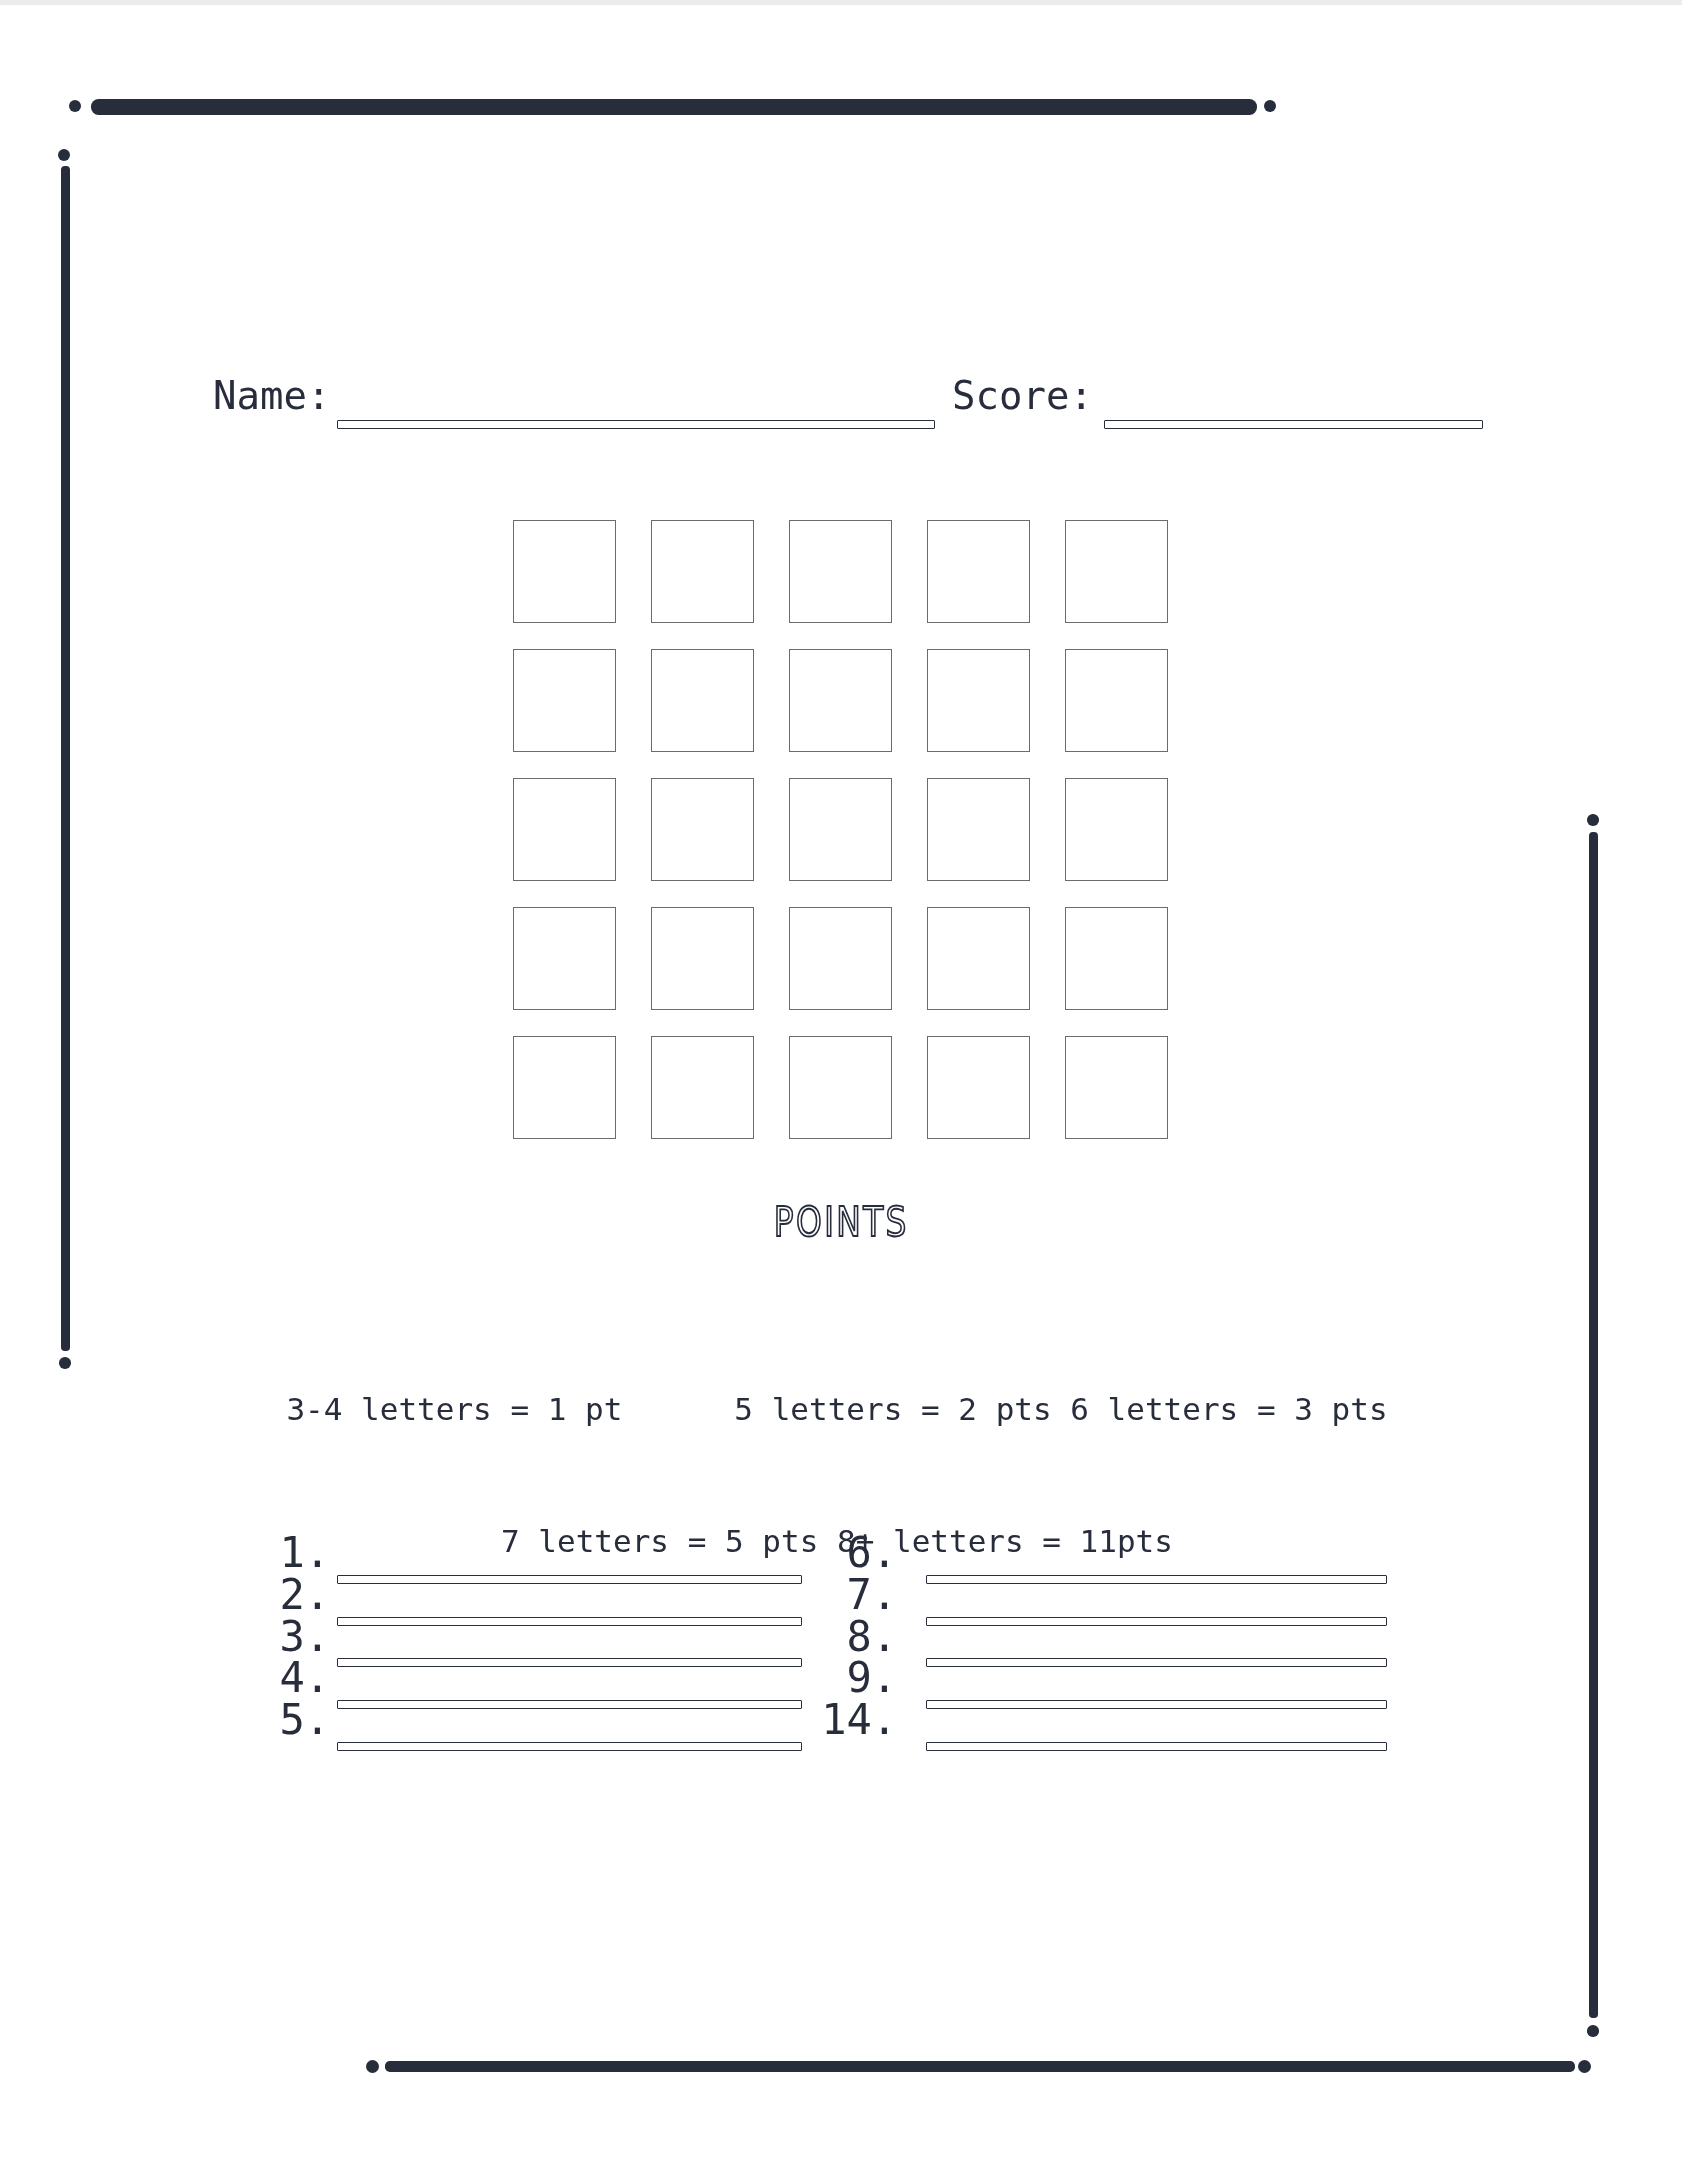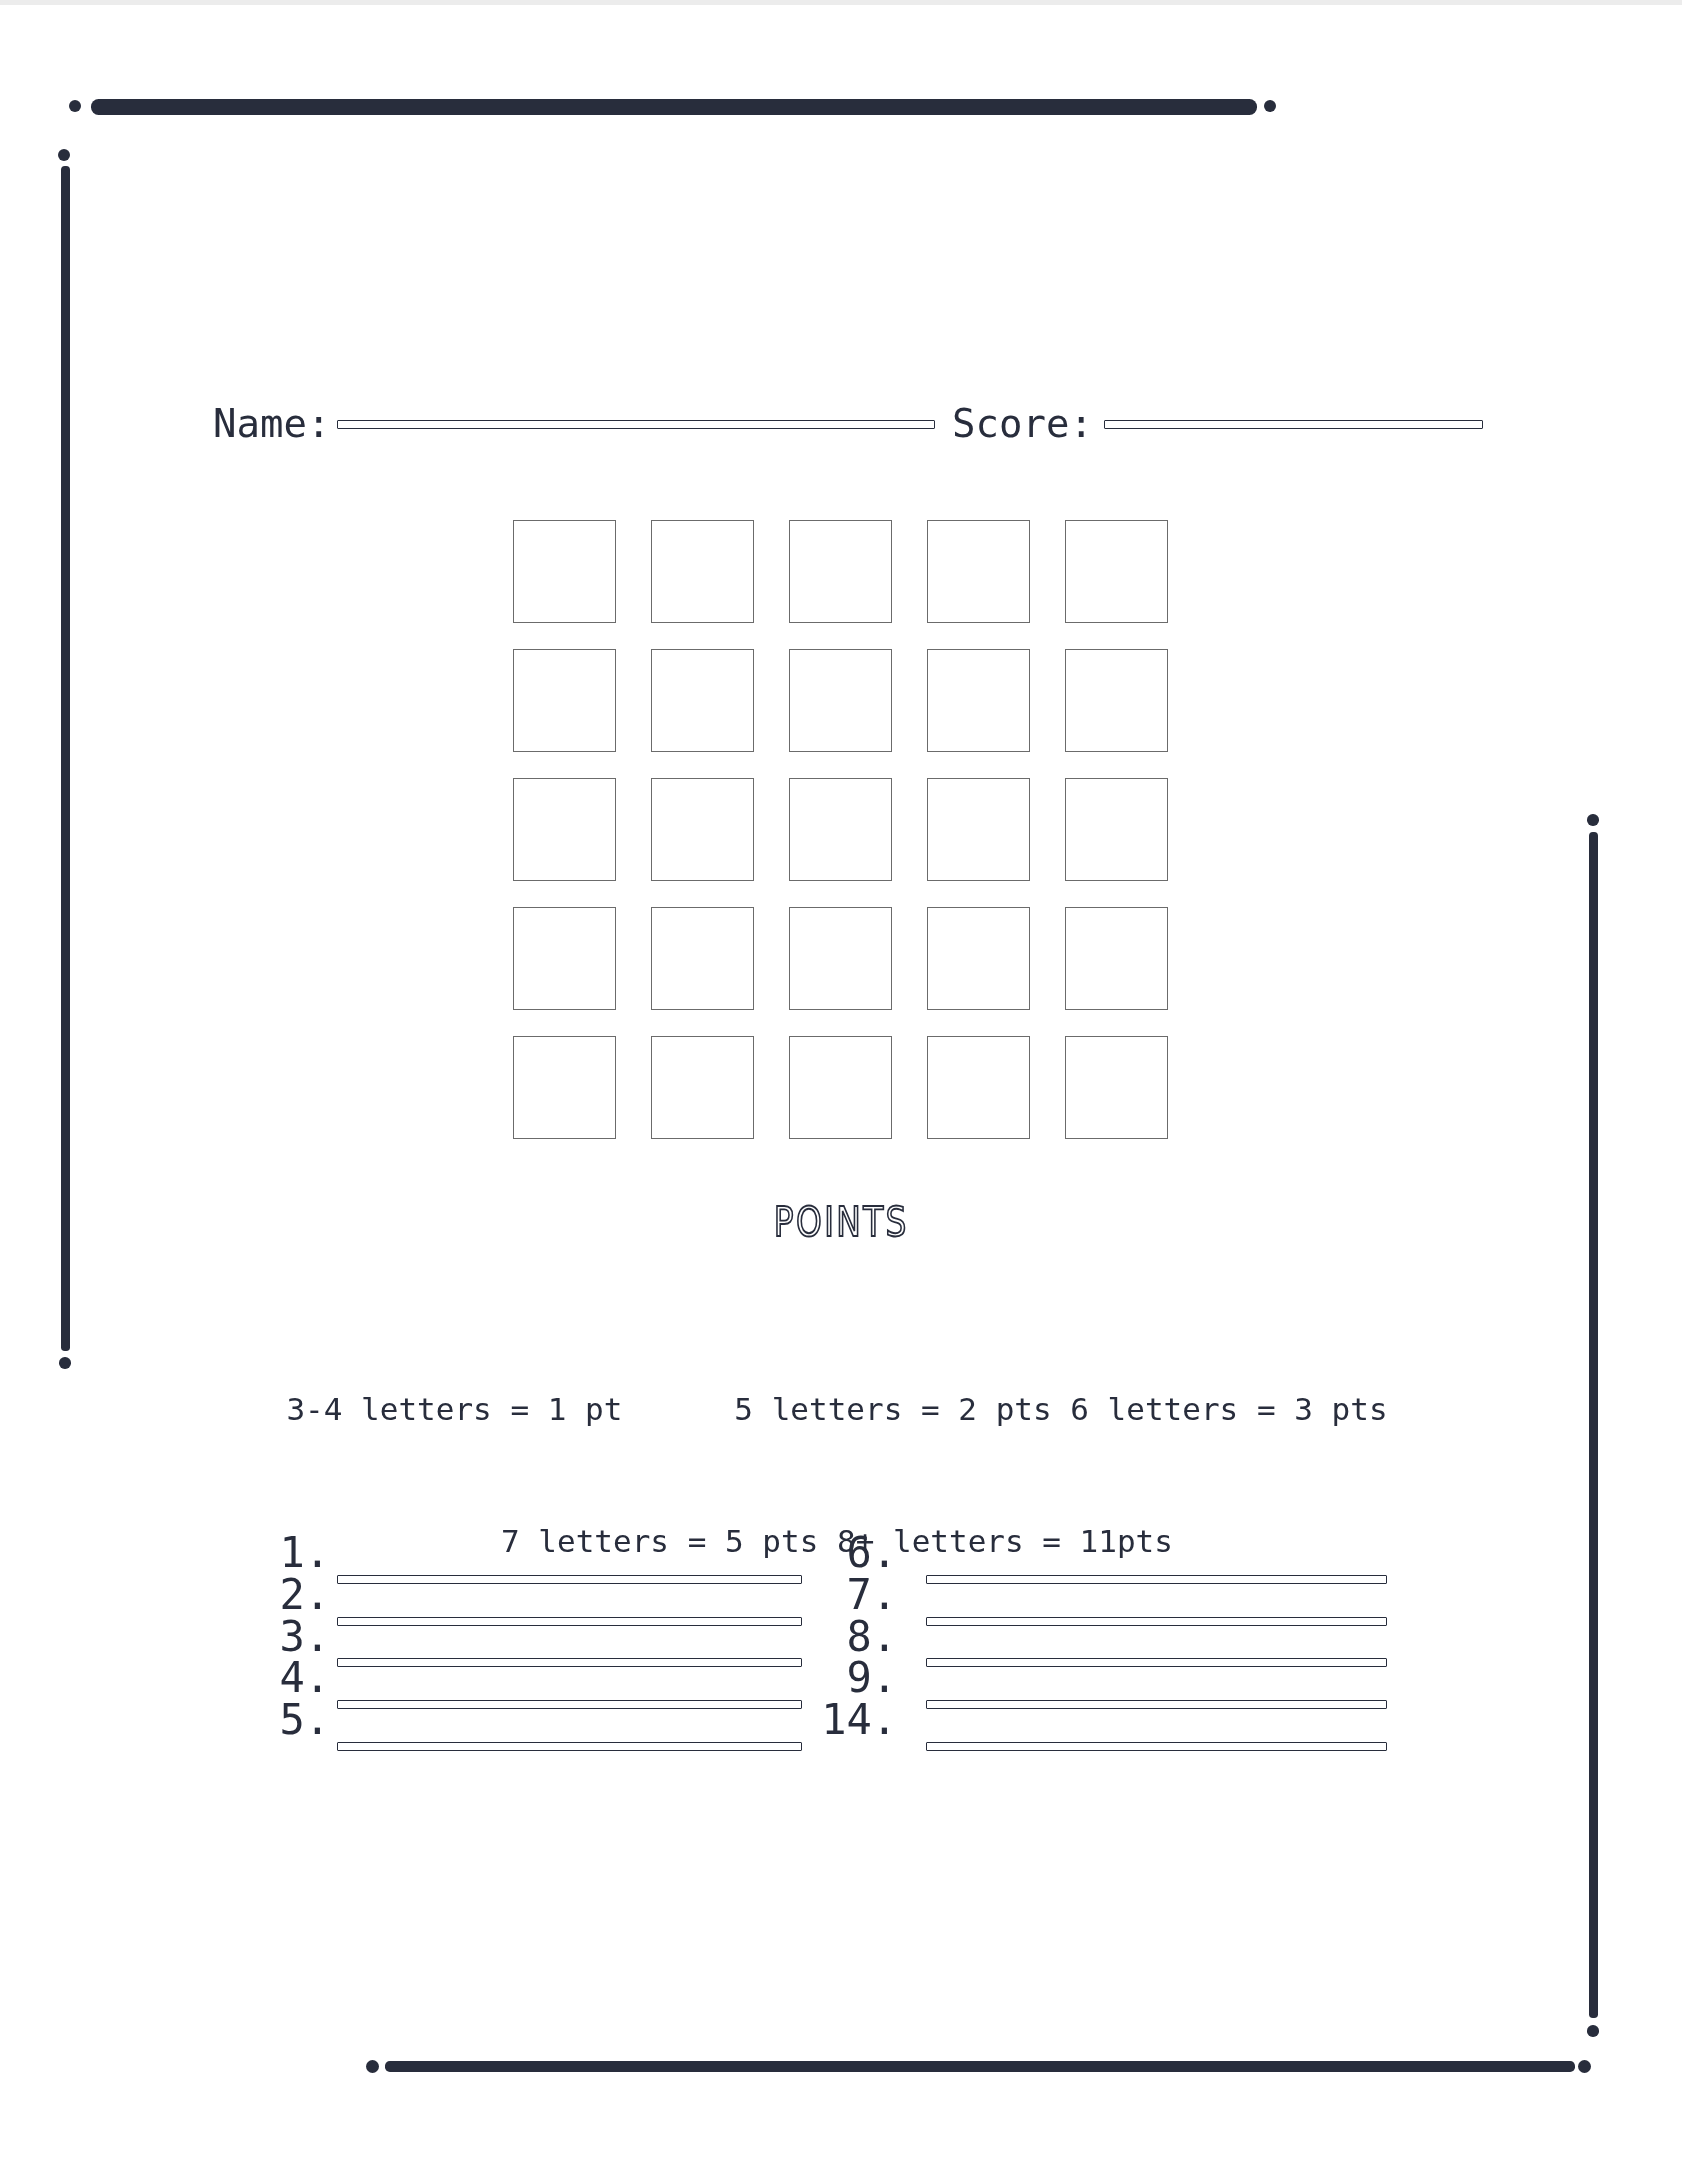--- a/index.html
+++ b/index.html
@@ -44,21 +44,21 @@
     transform:scaleX(0.74);
   }
   .points-wrap{top:1200px;text-align:right;}
   .points-text{
     font-size:40px;line-height:44px;letter-spacing:2.9px;
     -webkit-text-stroke:1.9px var(--ink);
     transform:scaleX(0.82);
   }
   
   .field-label{
-    position:absolute;top:372px;font-size:39px;line-height:48px;white-space:nowrap;margin-top:28px;
+    position:absolute;top:372px;font-size:39px;line-height:48px;white-space:nowrap;
   }
   .name-label{left:213px;}
   .score-label{left:952px;}
   
   .dline{
     position:absolute;height:8.6px;
     border:1.9px solid var(--ink);
     background:#ffffff;
     box-sizing:border-box;
     border-radius:1px;

